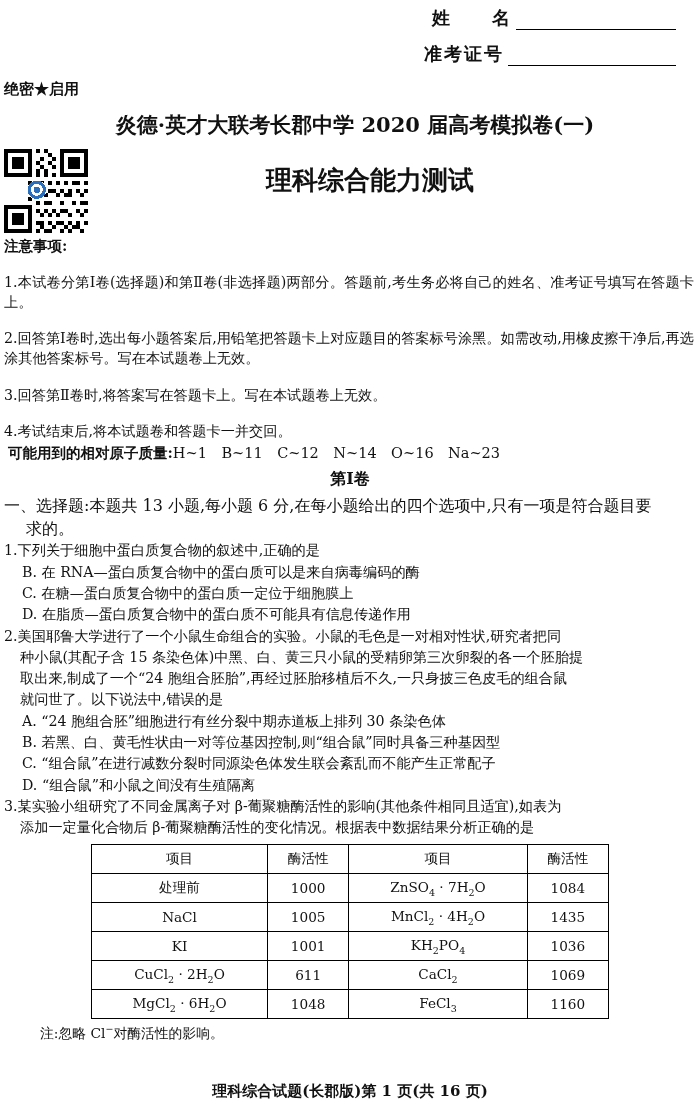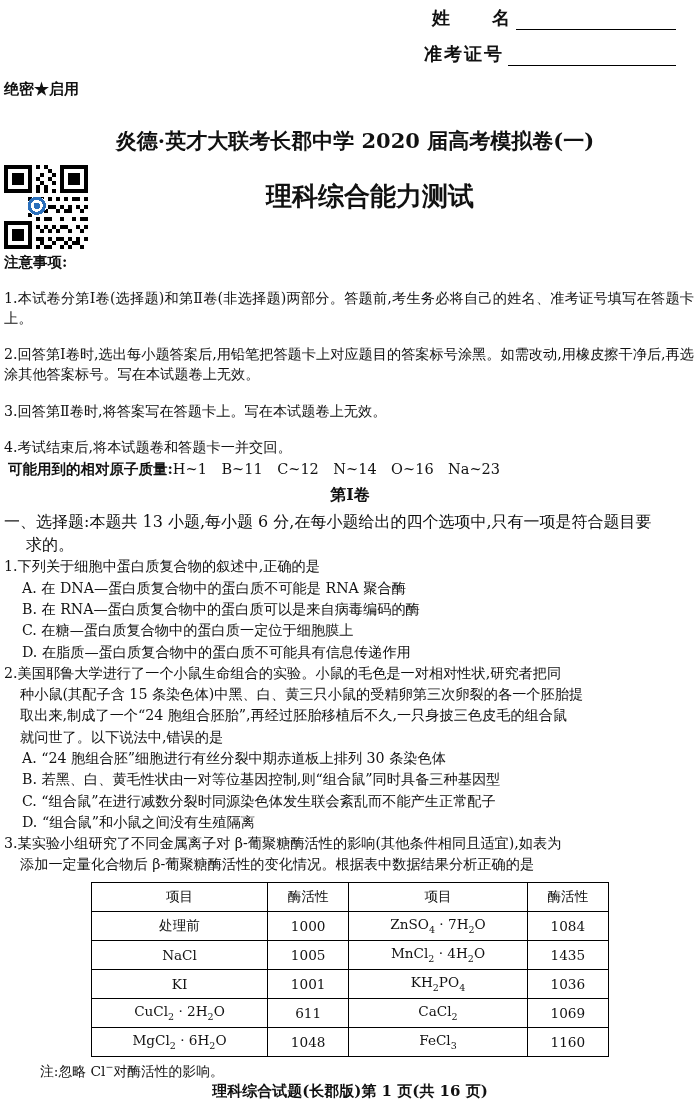--- a/index.html
+++ b/index.html
@@ -19,21 +19,21 @@
   .hdr-row .lbl { font-size:18px; letter-spacing:2px; font-weight:600; }
   .hdr-row .line { display:inline-block; width:160px; border-bottom:1.6px solid #000; height:20px; margin-left:4px; }
   .hdr-row.second { margin-top:12px; }
   .hdr-row.second .line { width:168px; }
 
   
   .secret { margin-top:14px; padding-left:4px; font-size:15px; font-weight:700; }
 
   
   .title-main {
-    margin-top:28px;
+    margin-top:12px;
     text-align:center;
     font-size:21px;
     font-weight:700;
     font-family:"DejaVu Serif", serif;
     letter-spacing:0px;
     padding-left:10px;
   }
   .subject-row { position:relative; height:72px; margin-top:10px; }
   .qr-inner {
     position:absolute; left:4px; top:0;
@@ -225,21 +225,20 @@
 
   <div class="part">第Ⅰ卷</div>
 
   <div class="sec-inst">
     <span>一、选择题:</span><span>本题共 13 小题,每小题 6 分,在每小题给出的四个选项中,只有一项是符合题目要</span>
     <span class="indent">求的。</span>
   </div>
 
   <div class="q">
     <span class="stem">1.下列关于细胞中蛋白质复合物的叙述中,正确的是</span>
-    <span class="opt">A. 在 DNA—蛋白质复合物中的蛋白质不可能是 RNA 聚合酶</span>
     <span class="opt">B. 在 RNA—蛋白质复合物中的蛋白质可以是来自病毒编码的酶</span>
     <span class="opt">C. 在糖—蛋白质复合物中的蛋白质一定位于细胞膜上</span>
     <span class="opt">D. 在脂质—蛋白质复合物中的蛋白质不可能具有信息传递作用</span>
   </div>
 
   <div class="q">
     <span class="stem">2.美国耶鲁大学进行了一个小鼠生命组合的实验。小鼠的毛色是一对相对性状,研究者把同</span>
     <span class="cont">种小鼠(其配子含 15 条染色体)中黑、白、黄三只小鼠的受精卵第三次卵裂的各一个胚胎提</span>
     <span class="cont">取出来,制成了一个“24 胞组合胚胎”,再经过胚胎移植后不久,一只身披三色皮毛的组合鼠</span>
     <span class="cont">就问世了。以下说法中,错误的是</span>

